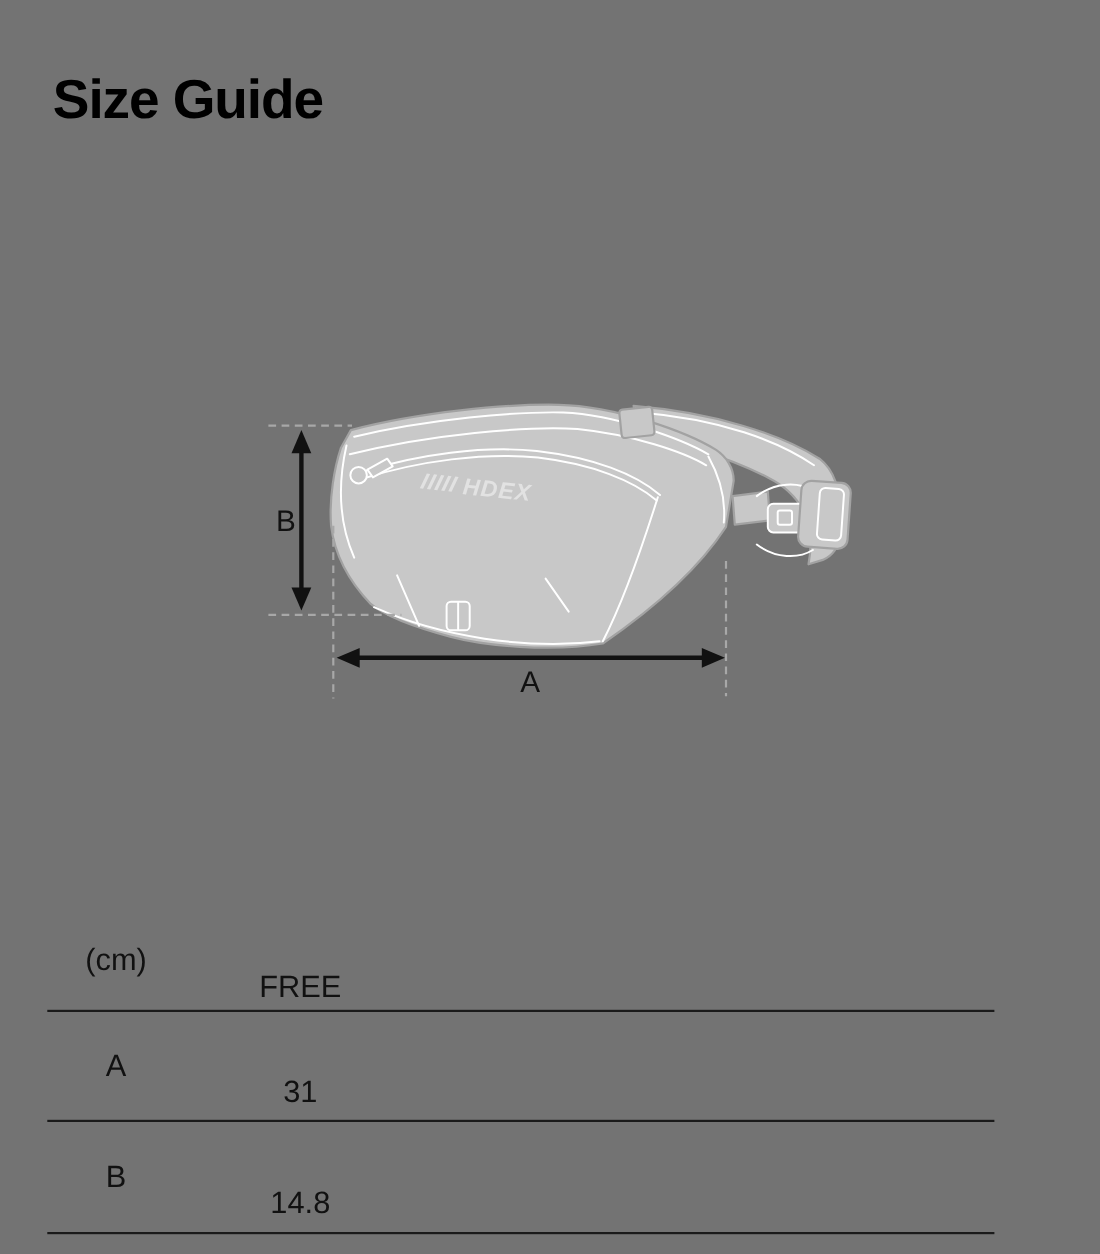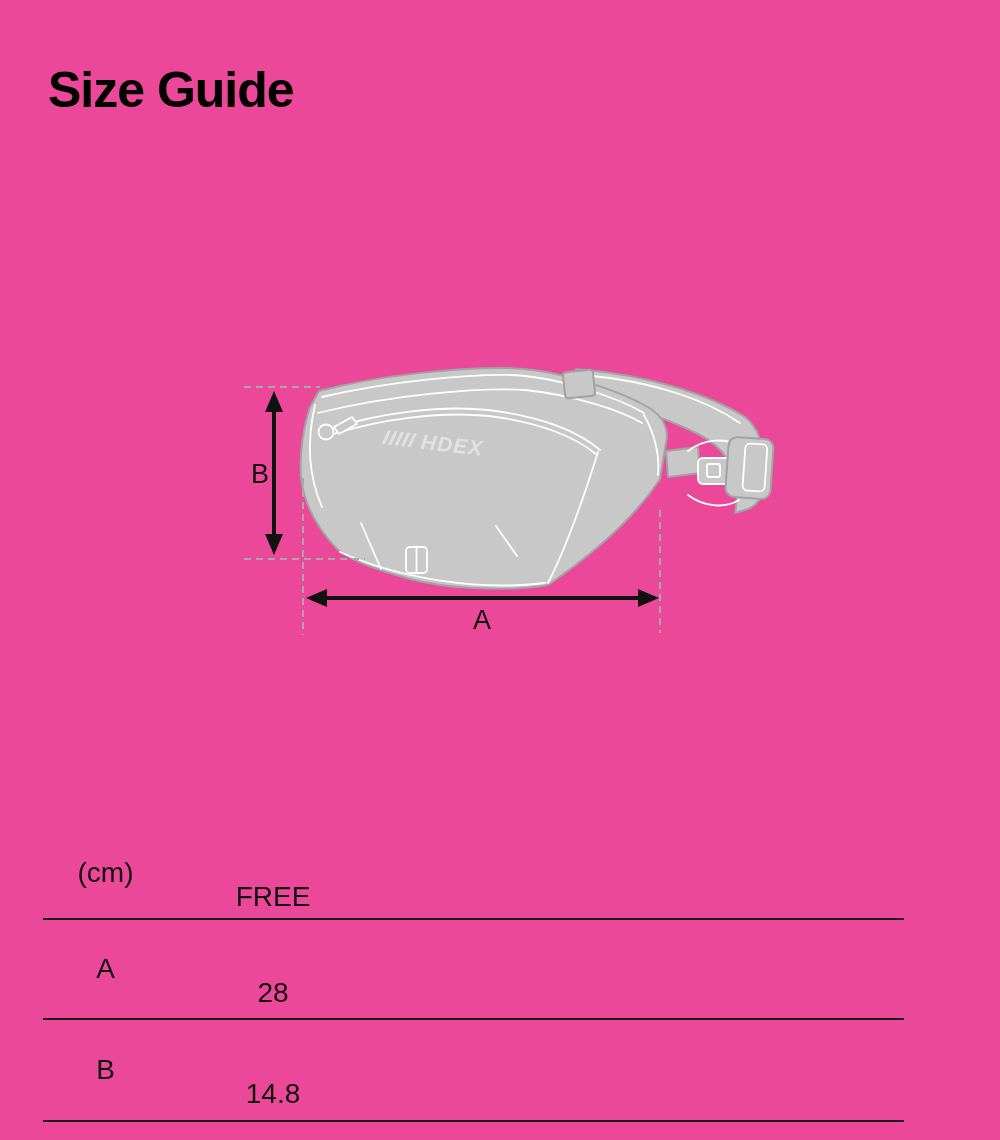--- a/index.html
+++ b/index.html
@@ -9,21 +9,21 @@
     --logo-color:#e2e2e2;
     --dash-color:#a8a8a8;
     --arrow-color:#111111;
     --table-line:#1a1a1a;
     --text-color:#111111;
   }
   html,body{margin:0;padding:0;background:#ffffff;}
   .page{
     position:relative;
     width:1000px;height:1140px;
-    background:#ec4899;
+    background:#737373;
     overflow:hidden;
     font-family:"Liberation Sans",sans-serif;
     color:var(--text-color);
   }
   .page-title{
     position:absolute;
     left:48px;top:62px;
     margin:0;
     font-size:50px;
     font-weight:700;
@@ -162,21 +162,21 @@
     <text class="dim-text" x="252" y="265" text-anchor="middle" dominant-baseline="central">A</text>
   </svg>
 
   <div class="size-table">
     <div class="t-head">
       <div class="col-dim">(cm)</div>
       <div class="col-val">FREE</div>
     </div>
     <div class="t-row t-row-a">
       <div class="col-dim">A</div>
-      <div class="col-val">28</div>
+      <div class="col-val">31</div>
     </div>
     <div class="t-row t-row-b">
       <div class="col-dim">B</div>
       <div class="col-val">14.8</div>
     </div>
   </div>
 
 </div>
 
 </body></html>

